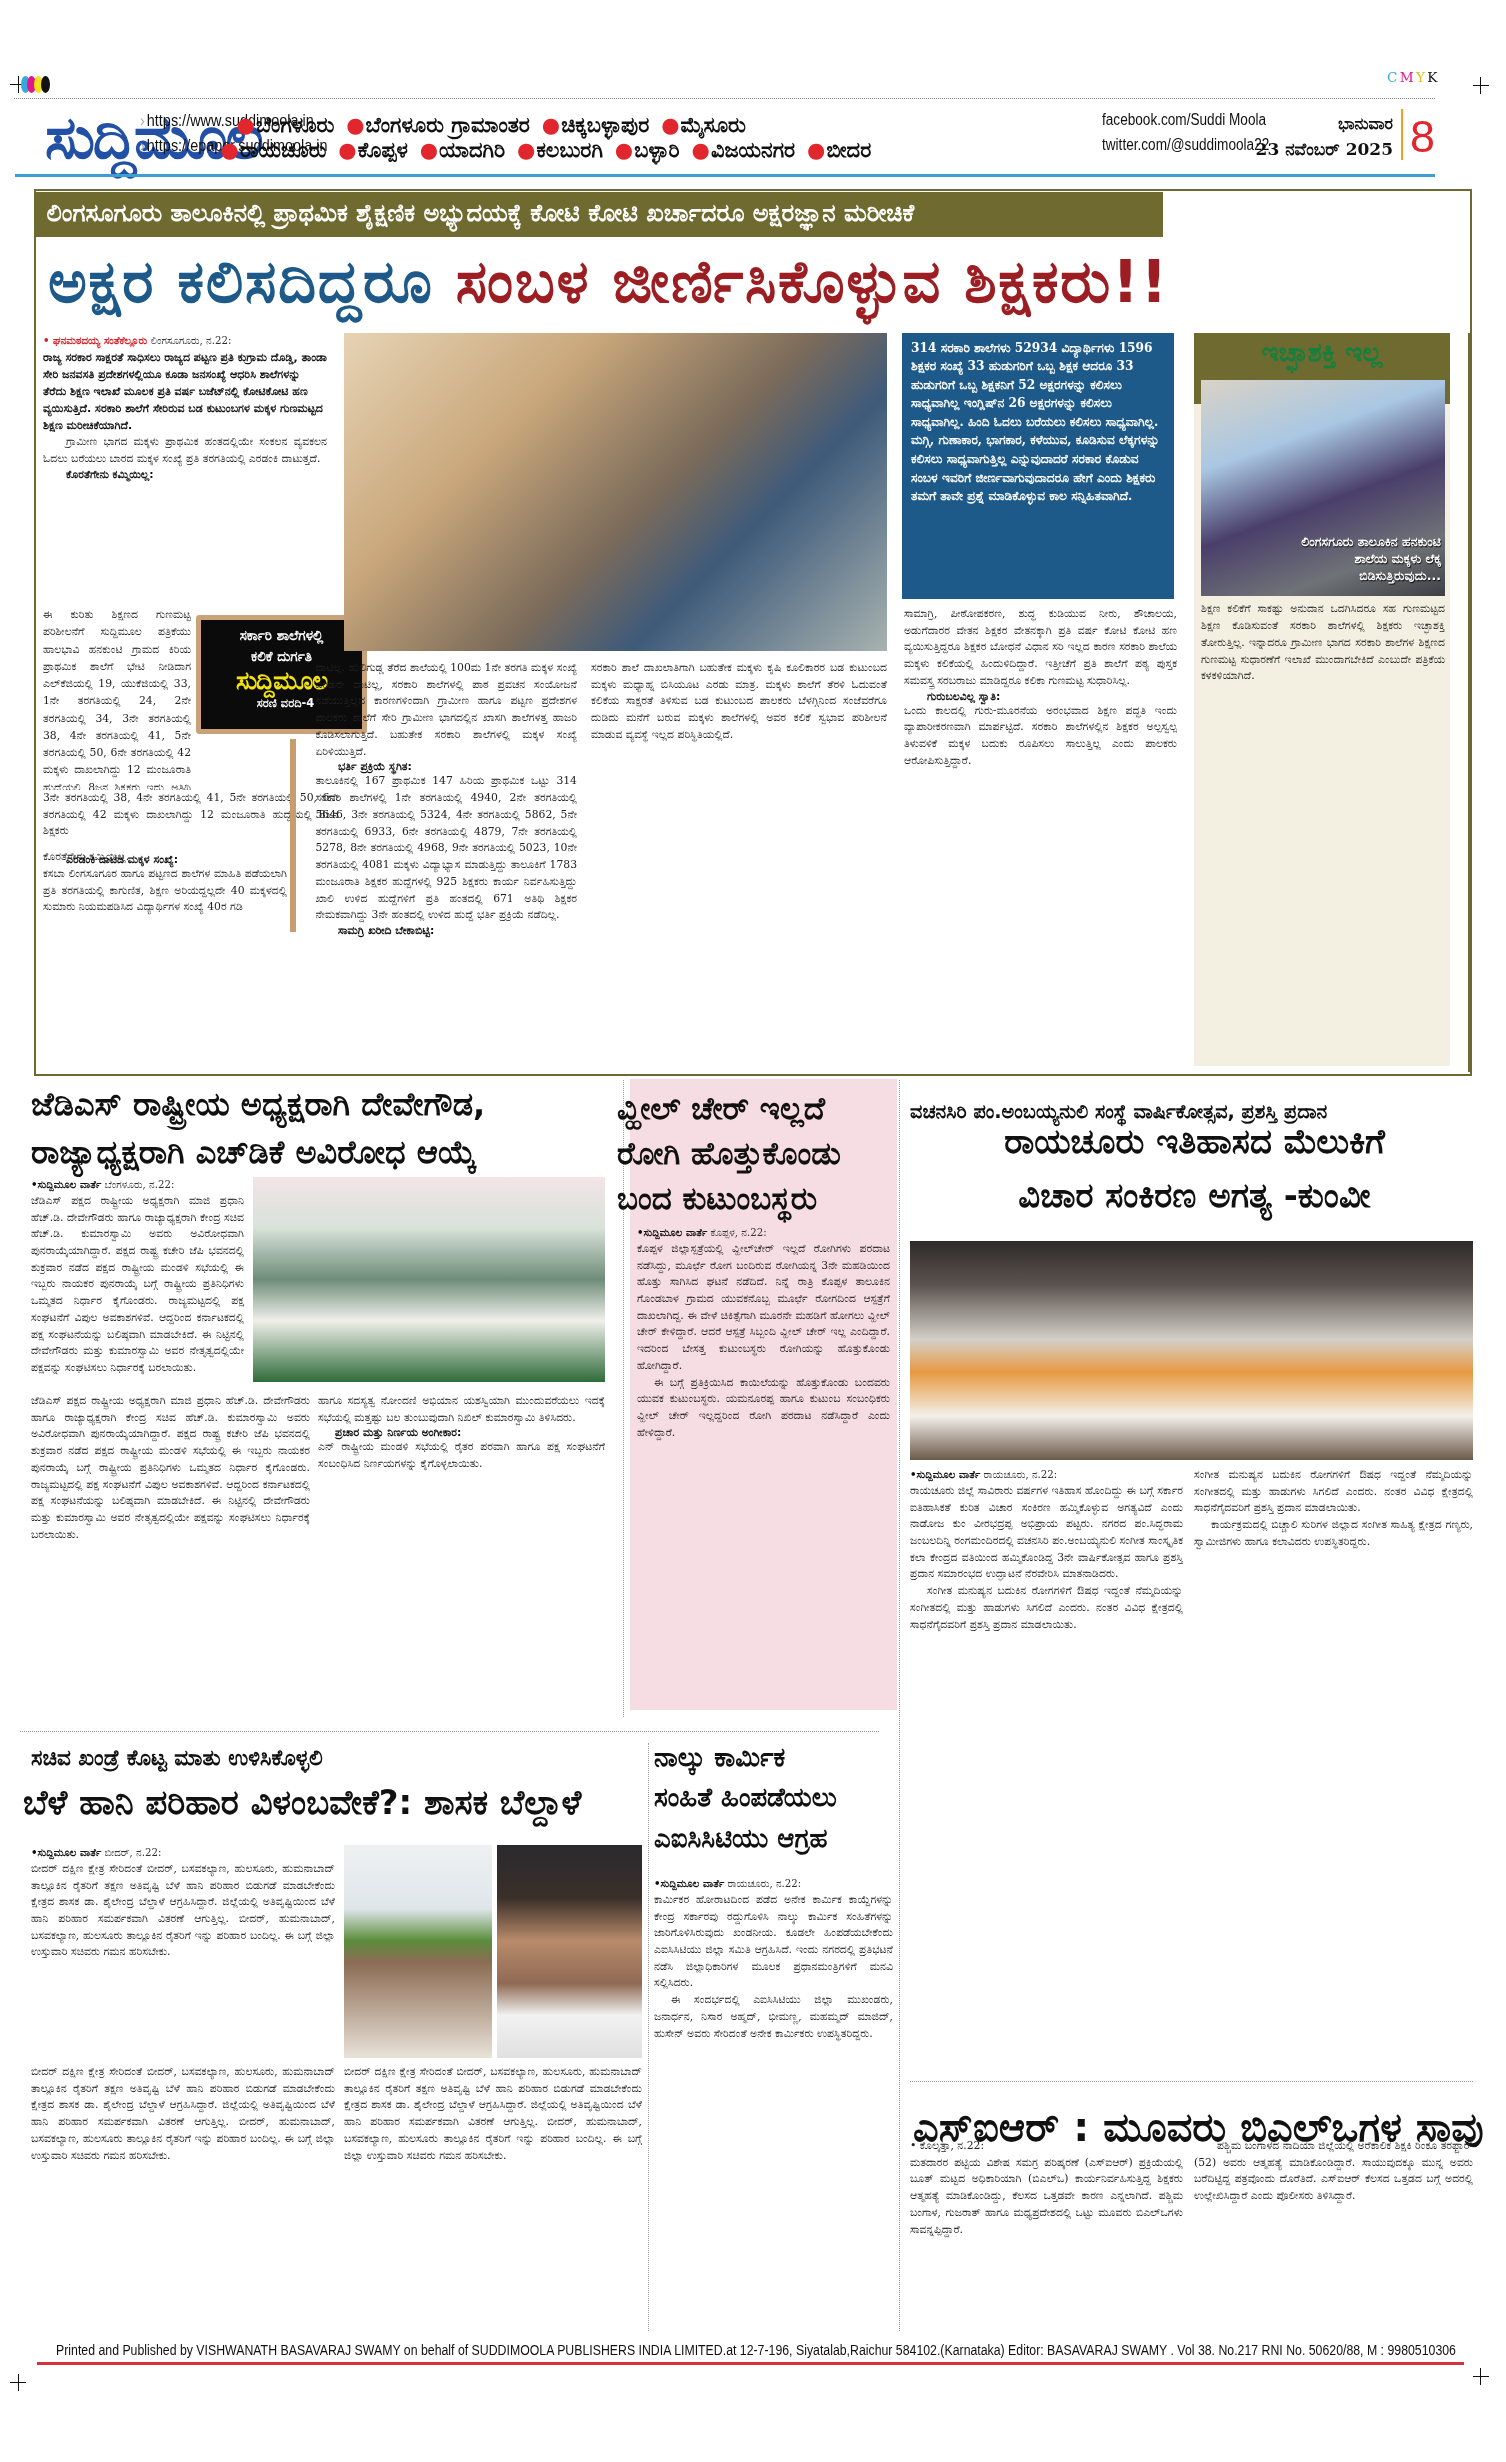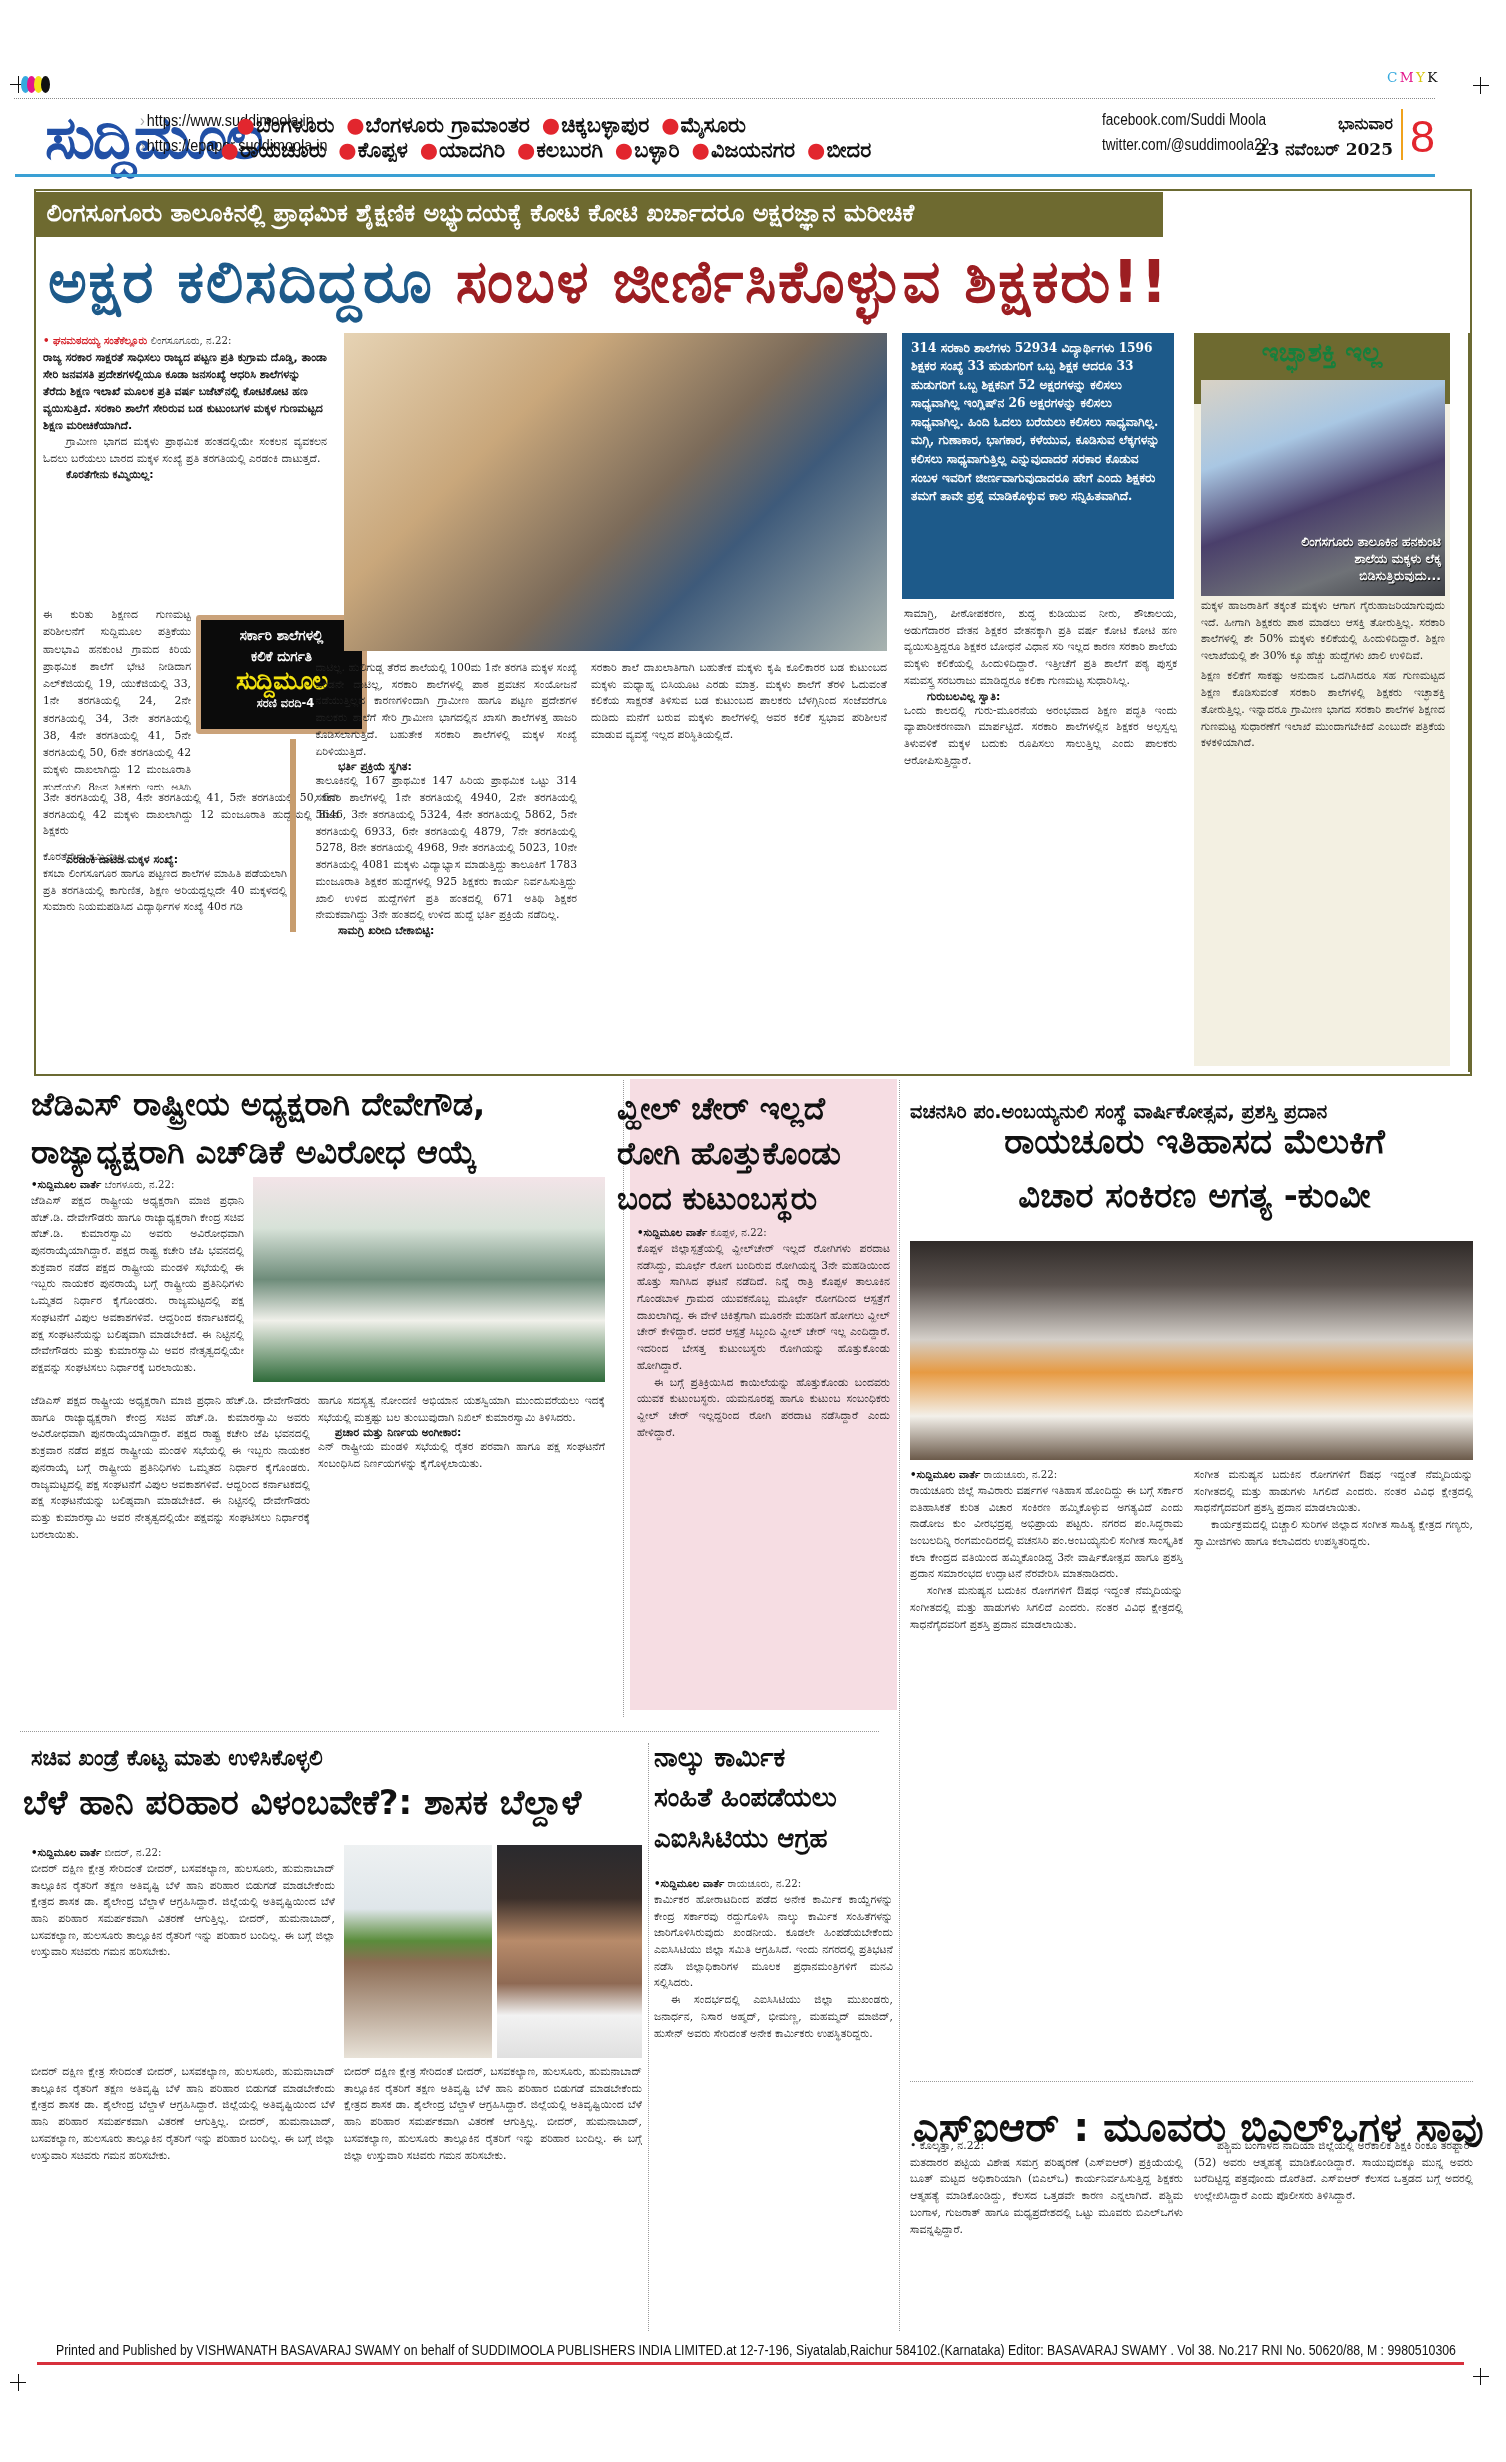--- a/index.html
+++ b/index.html
@@ -173,21 +173,20 @@
   <div class="subhead" style="padding-left:23px;">ಗುರುಬಲವಿಲ್ಲ ಸ್ವಾತಿ:</div>
   <div class="body-text">ಒಂದು ಕಾಲದಲ್ಲಿ ಗುರು-ಮೂರನೆಯ ಅರಂಭವಾದ ಶಿಕ್ಷಣ ಪದ್ಧತಿ ಇಂದು ವ್ಯಾಪಾರೀಕರಣವಾಗಿ ಮಾರ್ಪಟ್ಟಿದೆ. ಸರಕಾರಿ ಶಾಲೆಗಳಲ್ಲಿನ ಶಿಕ್ಷಕರ ಅಲ್ಪಸ್ವಲ್ಪ ತಿಳುವಳಿಕೆ ಮಕ್ಕಳ ಬದುಕು ರೂಪಿಸಲು ಸಾಲುತ್ತಿಲ್ಲ ಎಂದು ಪಾಲಕರು ಆರೋಪಿಸುತ್ತಿದ್ದಾರೆ.</div>
 </div>
 
 <div class="side-col"></div>
 <div class="side-band"></div>
 <div class="side-title">ಇಚ್ಛಾಶಕ್ತಿ ಇಲ್ಲ</div>
 <div class="photo photo-kids" style="left:1201px;top:380px;width:244px;height:216px;"></div>
 <div class="photo-caption" style="left:1279px;top:534px;width:162px;">ಲಿಂಗಸಗೂರು ತಾಲೂಕಿನ ಹನಕುಂಟಿ ಶಾಲೆಯ ಮಕ್ಕಳು ಲೆಕ್ಕ ಬಿಡಿಸುತ್ತಿರುವುದು...</div>
 <div class="col-text" style="left:1201px;top:598px;width:244px;height:466px;">
-  <div class="body-text">ಮಕ್ಕಳ ಹಾಜರಾತಿಗೆ ತಕ್ಕಂತೆ ಮಕ್ಕಳು ಆಗಾಗ ಗೈರುಹಾಜರಿಯಾಗುವುದು ಇದೆ. ಹೀಗಾಗಿ ಶಿಕ್ಷಕರು ಪಾಠ ಮಾಡಲು ಆಸಕ್ತಿ ತೋರುತ್ತಿಲ್ಲ. ಸರಕಾರಿ ಶಾಲೆಗಳಲ್ಲಿ ಶೇ 50% ಮಕ್ಕಳು ಕಲಿಕೆಯಲ್ಲಿ ಹಿಂದುಳಿದಿದ್ದಾರೆ. ಶಿಕ್ಷಣ ಇಲಾಖೆಯಲ್ಲಿ ಶೇ 30% ಕ್ಕೂ ಹೆಚ್ಚು ಹುದ್ದೆಗಳು ಖಾಲಿ ಉಳಿದಿವೆ.</div>
   <div class="body-text" style="margin-top:3.4px;">ಶಿಕ್ಷಣ ಕಲಿಕೆಗೆ ಸಾಕಷ್ಟು ಅನುದಾನ ಒದಗಿಸಿದರೂ ಸಹ ಗುಣಮಟ್ಟದ ಶಿಕ್ಷಣ ಕೊಡಿಸುವಂತೆ ಸರಕಾರಿ ಶಾಲೆಗಳಲ್ಲಿ ಶಿಕ್ಷಕರು ಇಚ್ಛಾಶಕ್ತಿ ತೋರುತ್ತಿಲ್ಲ. ಇನ್ನಾದರೂ ಗ್ರಾಮೀಣ ಭಾಗದ ಸರಕಾರಿ ಶಾಲೆಗಳ ಶಿಕ್ಷಣದ ಗುಣಮಟ್ಟ ಸುಧಾರಣೆಗೆ ಇಲಾಖೆ ಮುಂದಾಗಬೇಕಿದೆ ಎಂಬುದೇ ಪತ್ರಿಕೆಯ ಕಳಕಳಿಯಾಗಿದೆ.</div>
 </div>
 <div class="right-rule"></div>
 
 <div class="headline-black" style="left:31px;top:1080px;width:586px;font-size:32px;white-space:nowrap;">
   <div>ಜೆಡಿಎಸ್ ರಾಷ್ಟ್ರೀಯ ಅಧ್ಯಕ್ಷರಾಗಿ ದೇವೇಗೌಡ,</div>
   <div>ರಾಜ್ಯಾಧ್ಯಕ್ಷರಾಗಿ ಎಚ್‌ಡಿಕೆ ಅವಿರೋಧ ಆಯ್ಕೆ</div>
 </div>
 <div class="photo photo-jds" style="left:253px;top:1177px;width:352px;height:205px;"></div>
 <div class="col-text" style="left:31px;top:1177px;width:213px;height:216px;">

